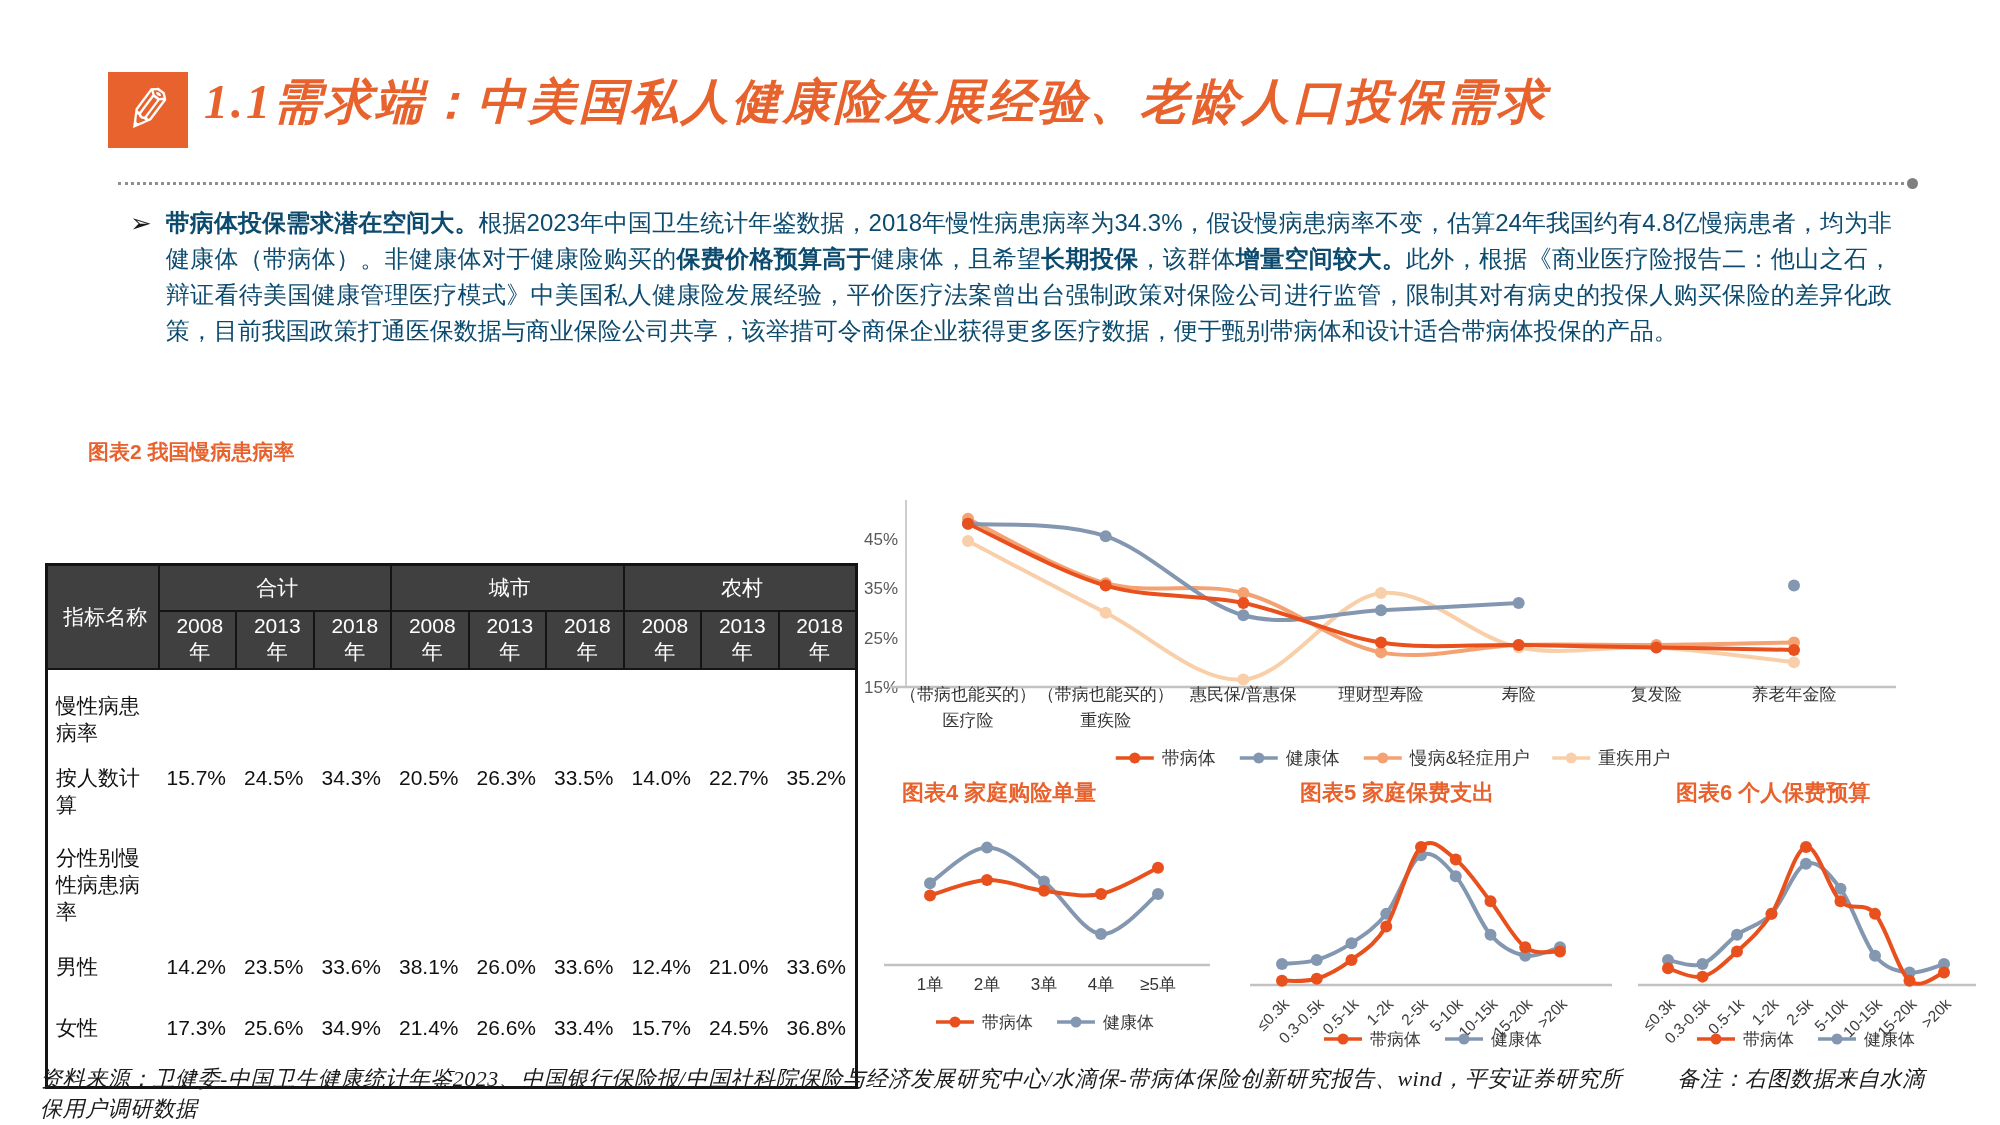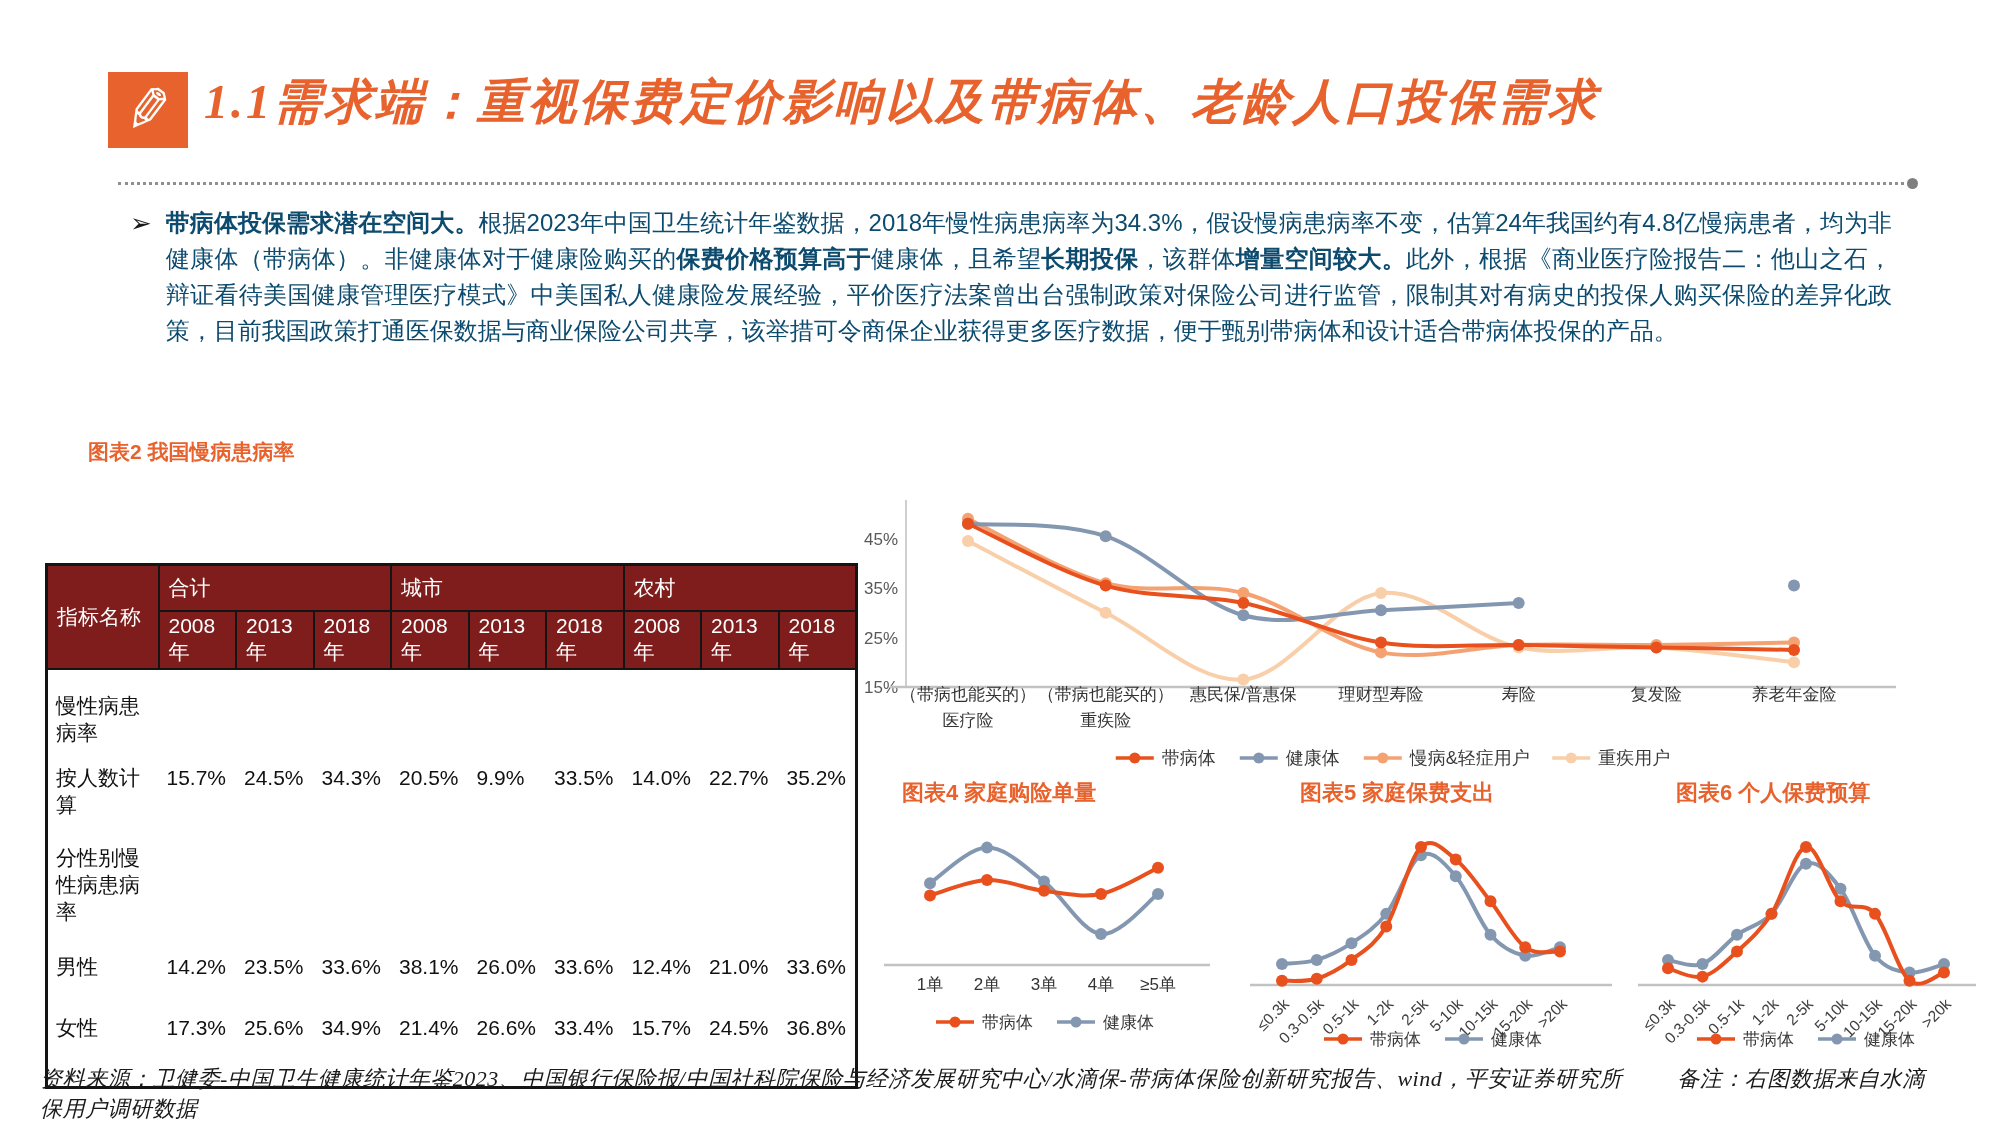--- a/index.html
+++ b/index.html
@@ -22,22 +22,22 @@
   .para .bullet{font-size:26px;line-height:36px;color:#1a1a1a;flex:0 0 auto;}
   .para .ptext{font-size:24px;line-height:36px;color:#0c4a6e;text-align:justify;}
   .para .b{font-weight:700;}
 
   
   .fig-title{position:absolute;color:#E8622D;font-weight:700;font-size:21px;white-space:nowrap;}
 
   
   #tbl{position:absolute;left:45px;top:563px;width:810px;border-collapse:collapse;
        table-layout:fixed;border:3px solid #141414;font-size:21px;}
-  #tbl thead th{background:#7f1d1d;color:#ffffff;border:2px solid #141414;font-weight:400;
-                text-align:left;padding:2px 4px 2px 9px;}
+  #tbl thead th{background:#404040;color:#ffffff;border:2px solid #141414;font-weight:400;
+                text-align:center;padding:2px 4px 2px 9px;}
   #tbl thead tr:nth-child(1){height:46px;}
   #tbl thead tr:nth-child(2){height:46px;}
   #tbl tbody th,#tbl tbody td{font-weight:400;text-align:left;padding:2px 2px 2px 8px;
                               color:#111;vertical-align:middle;line-height:27px;}
   #tbl tbody tr:nth-child(1){height:62px;}
   #tbl tbody tr:nth-child(1) th{vertical-align:top;padding-top:22px;}
   #tbl tbody tr:nth-child(2){height:84px;}
   #tbl tbody tr:nth-child(2) th,#tbl tbody tr:nth-child(2) td{vertical-align:top;padding-top:16px;}
   #tbl tbody tr:nth-child(3){height:106px;}
   #tbl tbody tr:nth-child(4){height:58px;}
@@ -57,21 +57,21 @@
   .footer .note{margin-left:55px;}
 </style>
 </head>
 <body>
 
 <div class="page">
 
   <div class="hdr-icon">
       <span>✎</span>
     </div>
-  <h1 class="page-title">1.1需求端：重视保费定价影响以及带病体、老龄人口投保需求</h1>
+  <h1 class="page-title">1.1需求端：中美国私人健康险发展经验、老龄人口投保需求</h1>
   <div class="dotline"></div>
 
   <div class="para">
     <span class="bullet">➢</span>
     <div class="ptext" id="para-text"><span class="b">带病体投保需求潜在空间大。</span><span>根据2023年中国卫生统计年鉴数据，2018年慢性病患病率为34.3%，假设慢病患病率不变，估算24年我国约有4.8亿慢病患者，均为非健康体（带病体）。非健康体对于健康险购买的</span><span class="b">保费价格预算高于</span><span>健康体，且希望</span><span class="b">长期投保</span><span>，该群体</span><span class="b">增量空间较大。</span><span>此外，根据《商业医疗险报告二：他山之石，辩证看待美国健康管理医疗模式》中美国私人健康险发展经验，平价医疗法案曾出台强制政策对保险公司进行监管，限制其对有病史的投保人购买保险的差异化政策，目前我国政策打通医保数据与商业保险公司共享，该举措可令商保企业获得更多医疗数据，便于甄别带病体和设计适合带病体投保的产品。</span></div>
   </div>
 
   <div class="fig-title" style="left:88px;top:438px">图表2 我国慢病患病率</div>
   <table id="tbl">
       <colgroup>
@@ -117,21 +117,21 @@
           <td></td>
           <td></td>
           <td></td>
         </tr>
         <tr>
           <th>按人数计算</th>
           <td>15.7%</td>
           <td>24.5%</td>
           <td>34.3%</td>
           <td>20.5%</td>
-          <td>9.9%</td>
+          <td>26.3%</td>
           <td>33.5%</td>
           <td>14.0%</td>
           <td>22.7%</td>
           <td>35.2%</td>
         </tr>
         <tr>
           <th>分性别慢性病患病率</th>
           <td></td>
           <td></td>
           <td></td>

